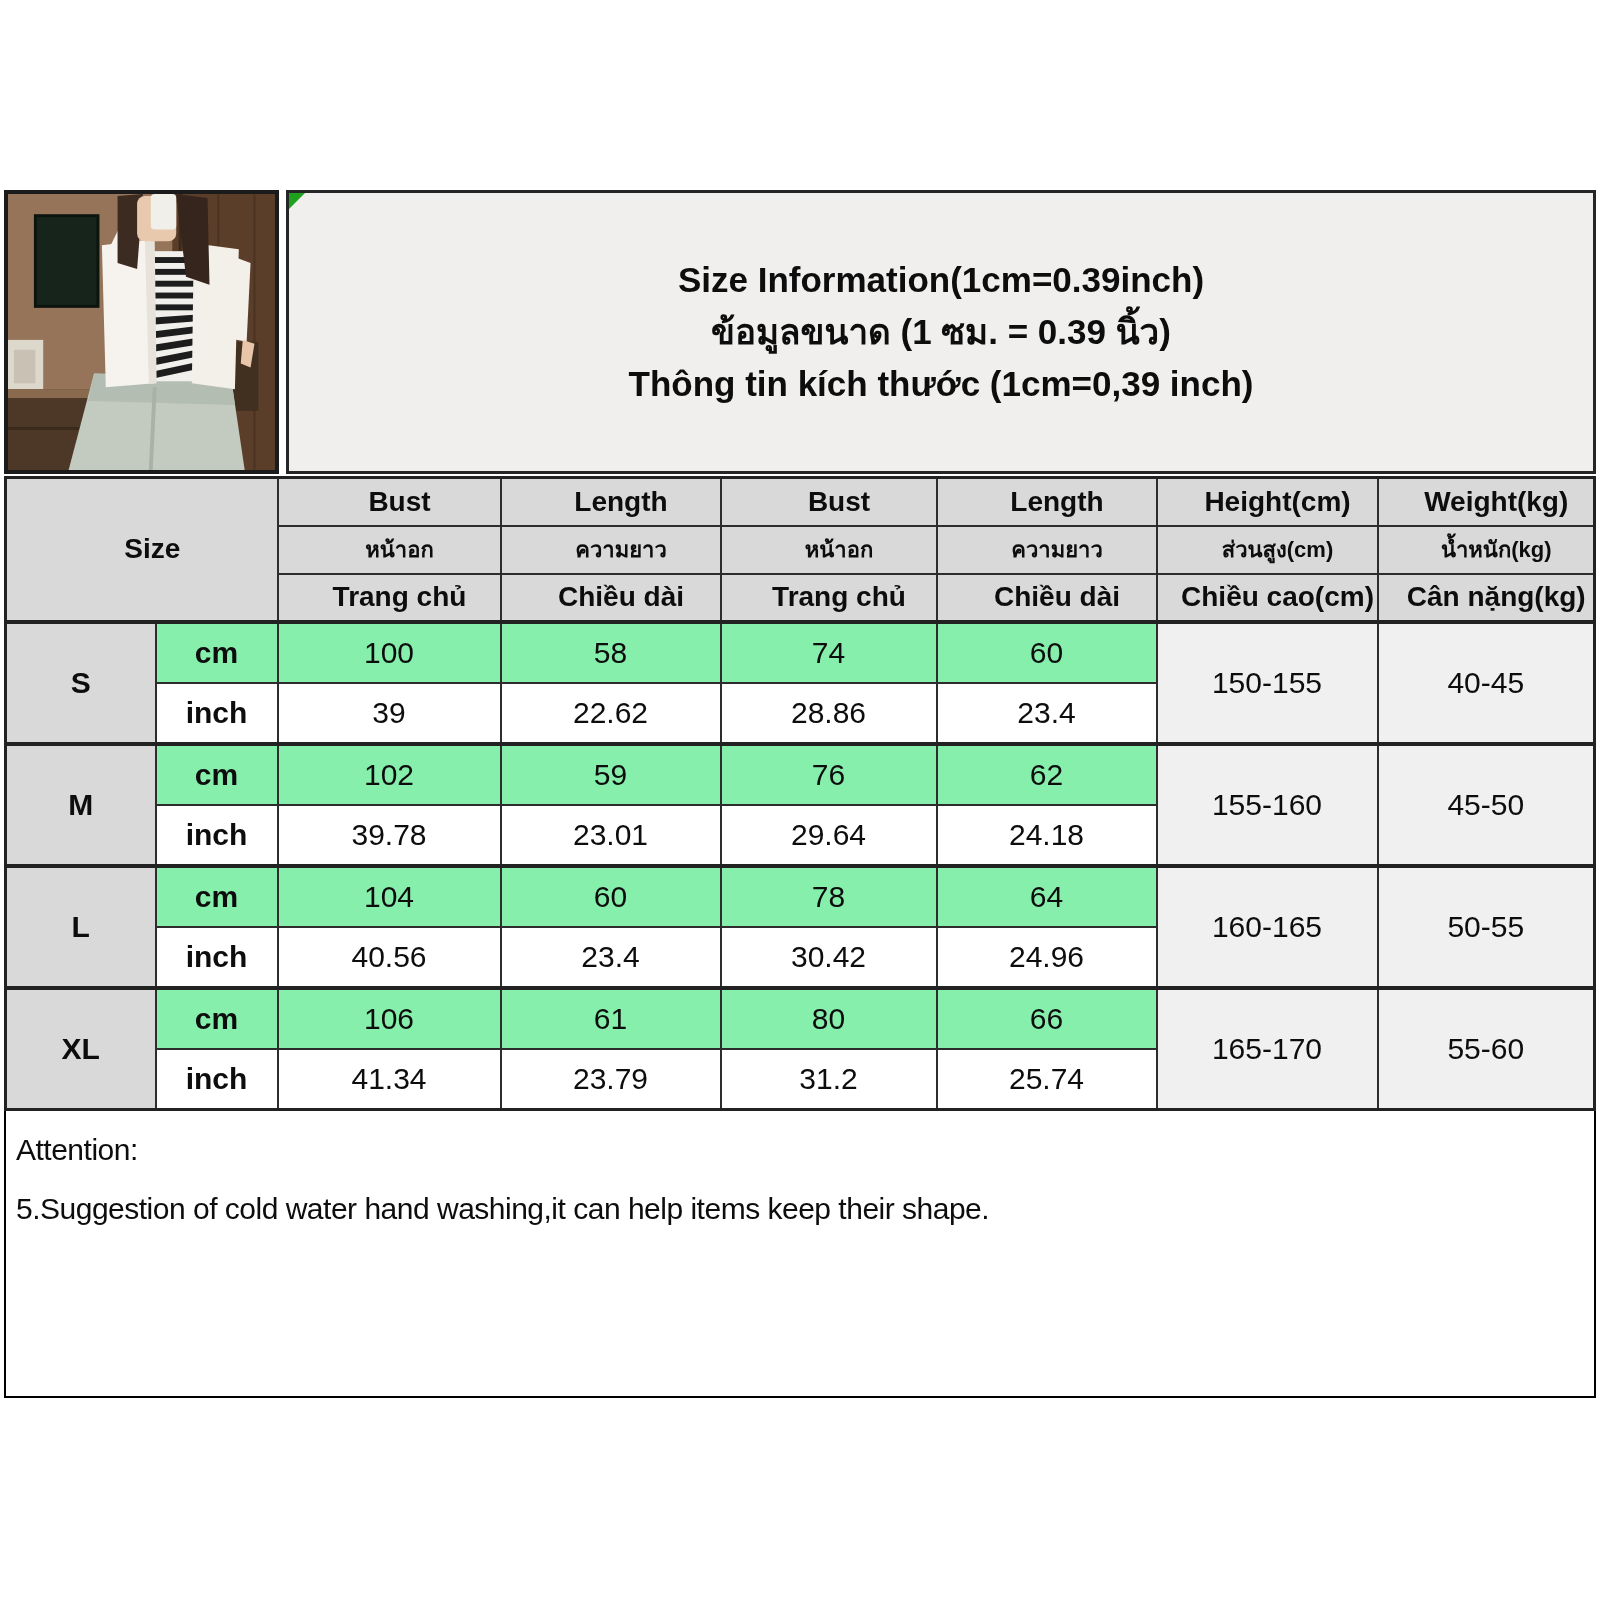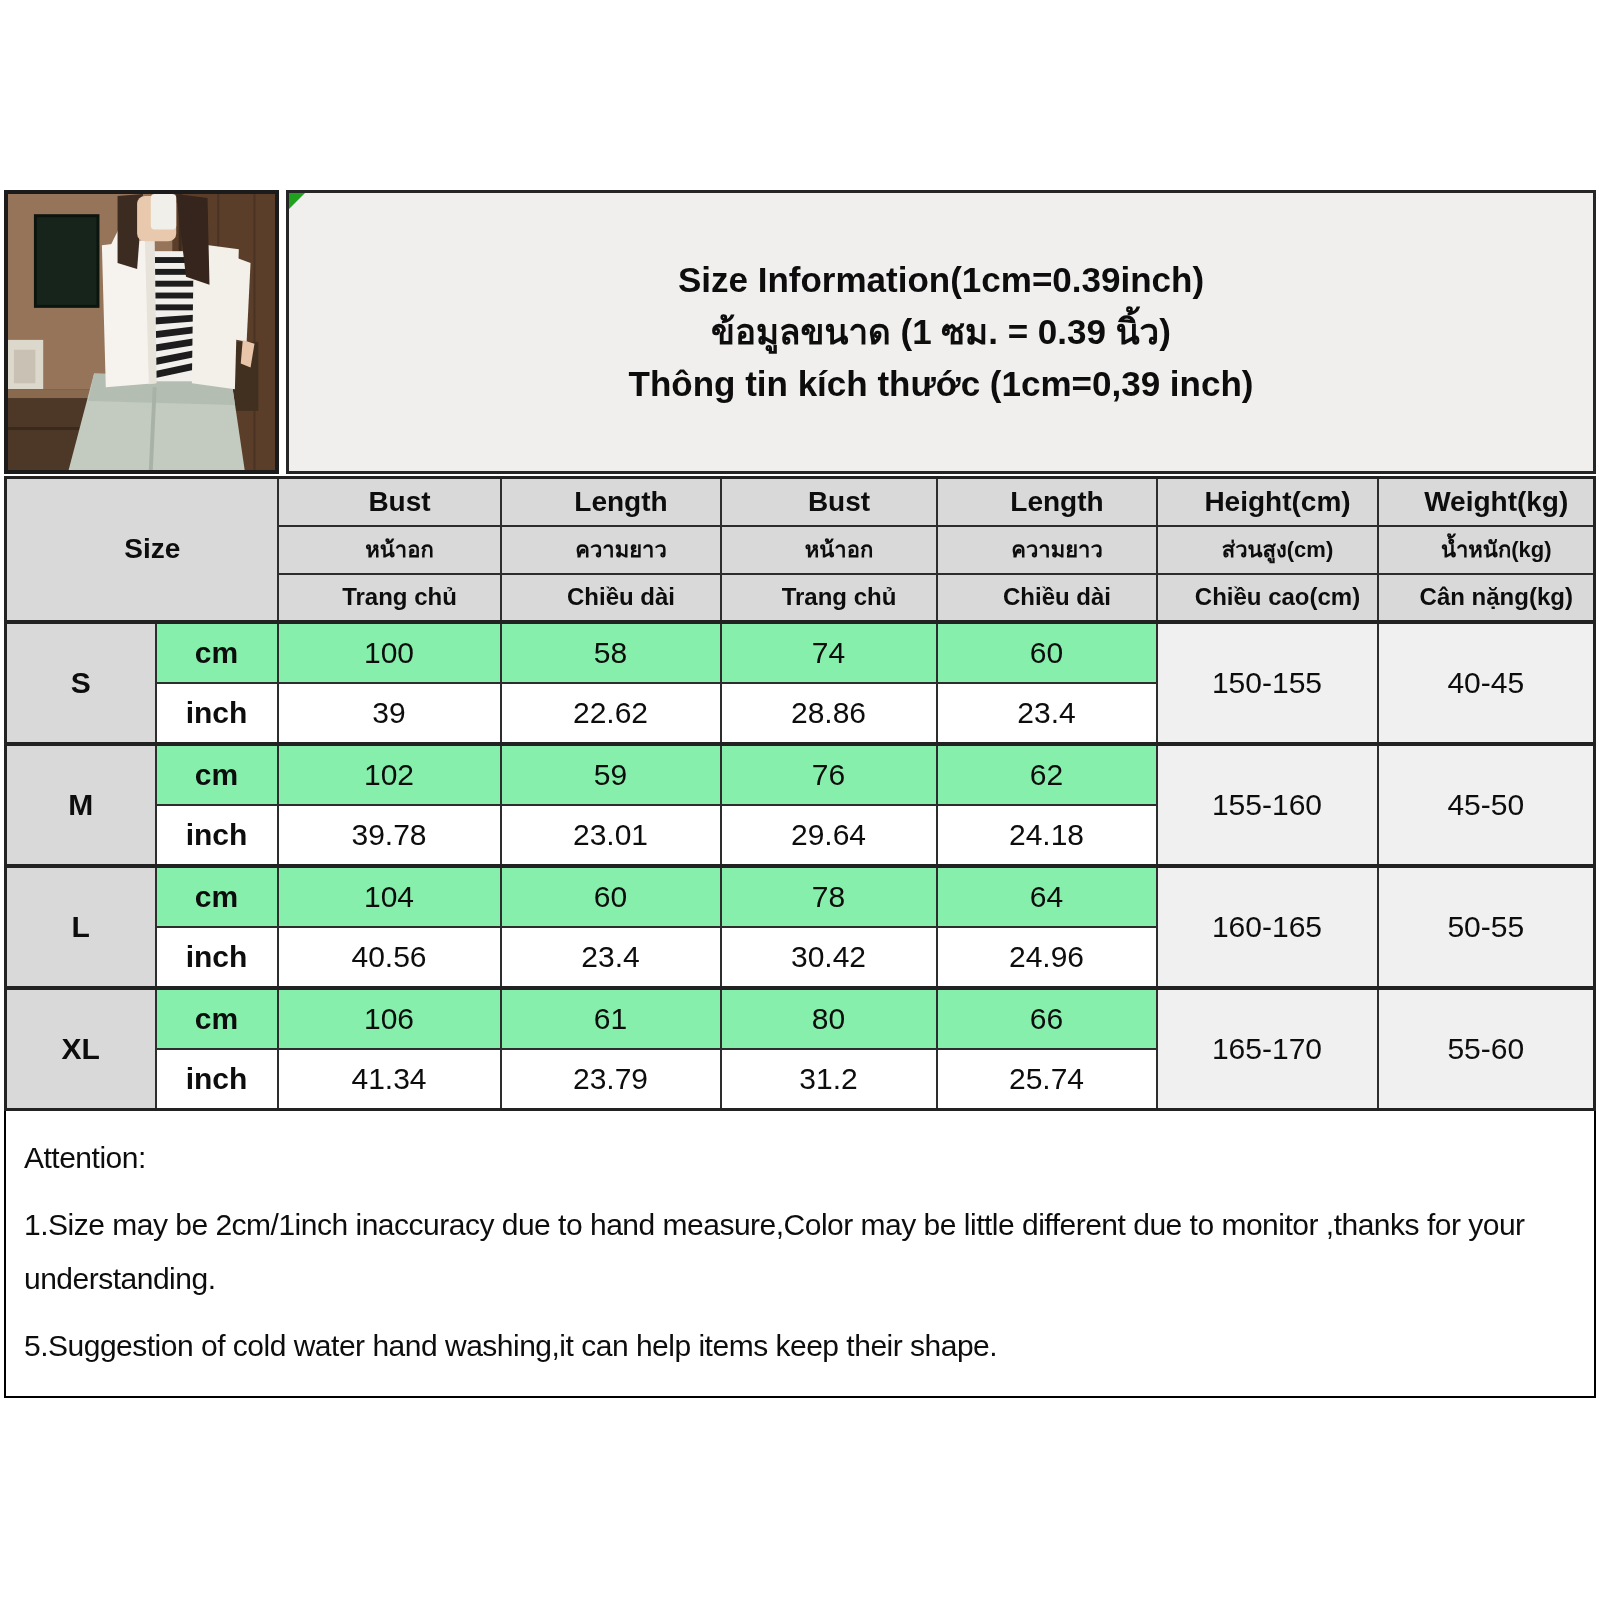--- a/index.html
+++ b/index.html
@@ -19,36 +19,36 @@
                 border-top:16px solid #1fa01f; border-right:16px solid transparent; }
   .title-line { font-weight:bold; font-size:35px; line-height:52px; text-align:center; }
 
   
   table.size-table { border-collapse:collapse; table-layout:fixed; width:1592px;
                      margin-top:2px; border:3px solid #222222; }
   td { border:2px solid #2d2d2d; text-align:center; vertical-align:middle; overflow:hidden; }
   tr.hrow td { height:48px; background:#d9d9d9; font-weight:bold;padding-left:21px; }
   tr.hrow-en td { font-size:28px; }
   tr.hrow-th td { font-size:22px; }
-  tr.hrow-vi td { font-size:24px; }
+  tr.hrow-vi td { font-size:28px; }
   td.size-big { background:#d9d9d9; font-size:52px; font-weight:bold; }
   tr.brow td { height:61px; font-size:30px; }
   tr.cm-row td { background:#86efac; }
   tr.inch-row td { background:#ffffff; }
   td.size-cell { background:#d9d9d9 !important; font-weight:bold; font-size:30px; }
   td.unit-cell { font-weight:bold; font-size:28px; }
   td.val-cell { font-weight:400; }
   td.range-cell { background:#f0f0f0 !important; font-weight:400; font-size:30px;margin-left:44px; }
   tr.group-top td { border-top:4px solid #222222; }
 
   
   .attention { border:2px solid #000000; border-top:none; min-height:287px;
                padding:8px 12px 10px 6px; font-size:30px; letter-spacing:-0.5px;
                line-height:1.82; }
-  .attention p { margin:12px; }
+  .attention p { margin:4px; }
 </style>
 </head>
 <body>
 
 <div class="content">
 
   <div class="top-row">
 
     <div class="photo-box">
       <svg viewBox="0 0 273 280" preserveAspectRatio="none">
@@ -221,17 +221,16 @@
         <td class="val-cell">41.34</td>
         <td class="val-cell">23.79</td>
         <td class="val-cell">31.2</td>
         <td class="val-cell">25.74</td>
       </tr>
     </tbody>
   </table>
 
   <div class="attention">
     <p>Attention:</p>
-    <p>1.Size may be 2cm/1inch inaccuracy due to hand measure,Color may be little different due to monitor ,thanks for your understanding.</p>
     <p>5.Suggestion of cold water hand washing,it can help items keep their shape.</p>
   </div>
 
 </div>
 
 </body></html>

